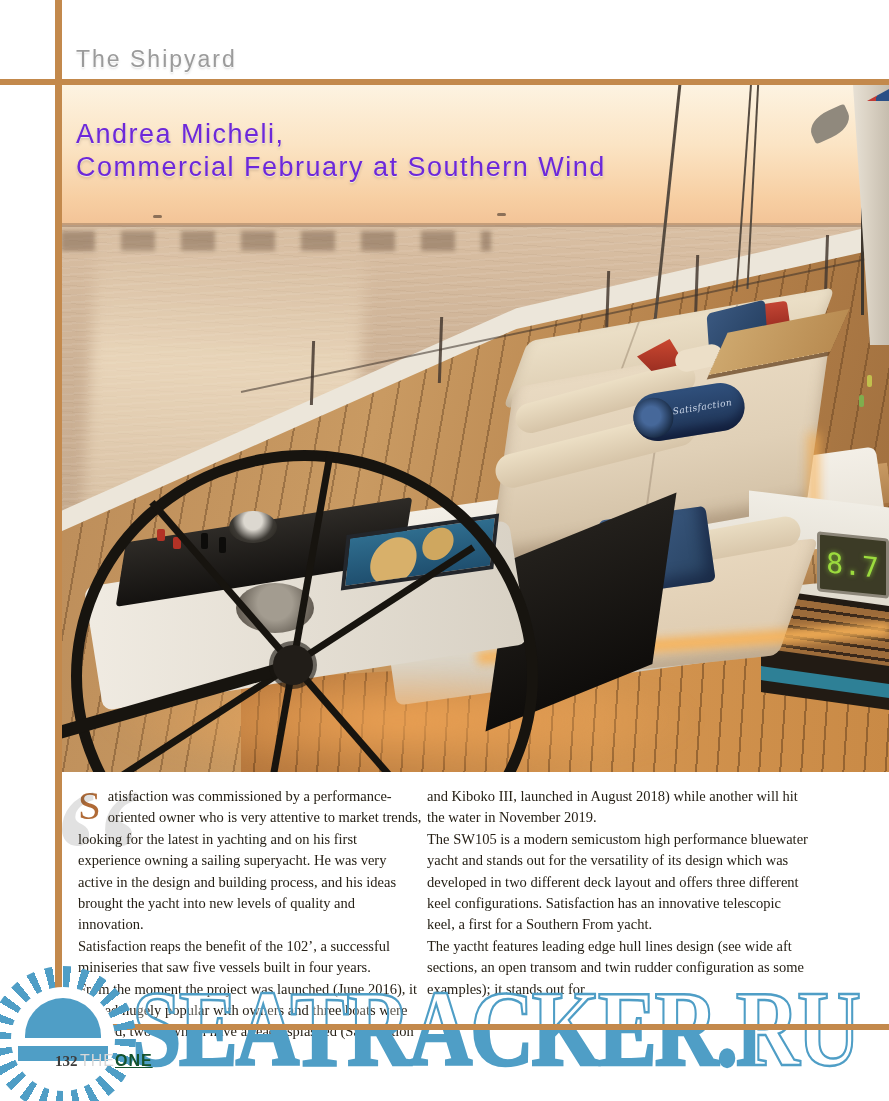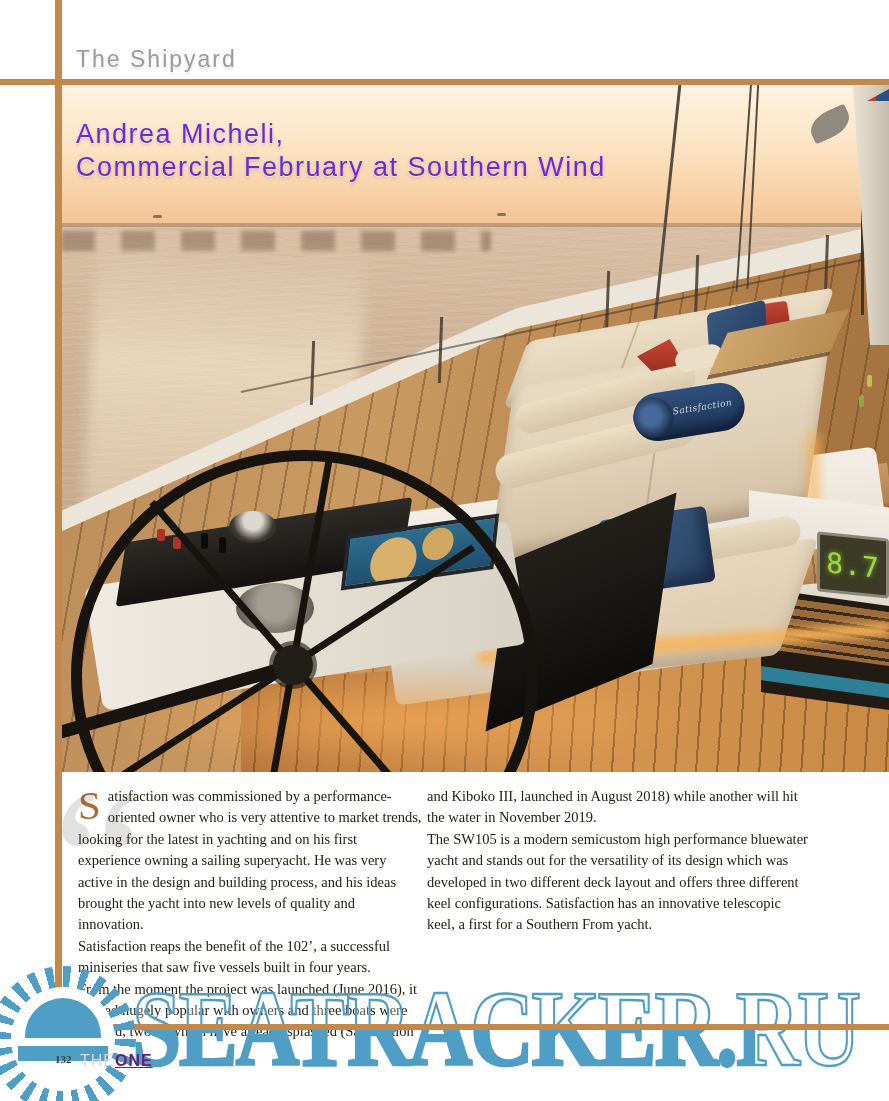--- a/index.html
+++ b/index.html
@@ -173,24 +173,24 @@
   .col{position:absolute;top:14px;font-family:"Liberation Serif",serif;font-size:14.5px;
        line-height:21.4px;color:#262016;z-index:12;}
   .col p{margin:0;}
   .col-left{left:78px;width:344px;}
   .col-right{left:427px;width:384px;}
   .drop-cap{float:left;font-size:41px;line-height:33px;color:#b06a36;margin:3px 7px 0 0;
        font-family:"Liberation Serif",serif;}
 
   
   .page-number{position:absolute;left:55px;top:1053px;font-family:"Liberation Serif",serif;
-       font-size:11px;font-weight:700;color:#3c3c3c;z-index:55;}
+       font-size:15px;font-weight:700;color:#3c3c3c;z-index:55;}
   .mag-logo{position:absolute;left:80px;top:1052px;font-size:16px;letter-spacing:1px;z-index:55;}
   .mag-logo .the{color:#d9d9d9;font-weight:400;}
-  .mag-logo .one{color:#701a75;font-weight:700;text-decoration:underline;}
+  .mag-logo .one{color:#14532d;font-weight:700;text-decoration:underline;}
 
   
   .wm-text{position:absolute;left:132px;top:975px;width:760px;height:130px;
        font-family:"Liberation Serif",serif;font-weight:700;font-size:108px;line-height:108px;
        letter-spacing:-3px;white-space:nowrap;pointer-events:none;}
   .wm-outline{z-index:43;color:rgba(255,255,255,.25);-webkit-text-stroke:2.5px #4f9ec6;
        transform:scaleX(.82);transform-origin:left top;}
   .wm-solid{z-index:45;color:#4f9ec6;clip-path:inset(55px 0 0 0);
        transform:scaleX(.82);transform-origin:left top;}
   .sun-logo{position:absolute;left:-10px;top:966px;width:146px;height:146px;z-index:52;}
@@ -301,20 +301,21 @@
   <div class="quote-mark">“</div>
   <div class="article" style="background:none;">
     <div class="col col-left">
       <p><span class="drop-cap">S</span><span>atisfaction was commissioned by a performance-oriented owner who is very attentive to market trends, looking for the latest in yachting and on his first experience owning a sailing superyacht. He was very active in the design and building process, and his ideas brought the yacht into new levels of quality and innovation.</span></p>
       <p>Satisfaction reaps the benefit of the 102’, a successful miniseries that saw five vessels built in four years.</p>
       <p>From the moment the project was launched (June 2016), it proved hugely popular with owners and three boats were ordered, two of which have already splashed (Satisfaction</p>
     </div>
     <div class="col col-right">
       <p>and Kiboko III, launched in August 2018) while another will hit the water in November 2019.</p>
       <p>The SW105 is a modern semicustom high performance bluewater yacht and stands out for the versatility of its design which was developed in two different deck layout and offers three different keel configurations. Satisfaction has an innovative telescopic keel, a first for a Southern From yacht.</p>
+      <p>The yactht features leading edge hull lines design (see wide aft sections, an open transom and twin rudder configuration as some examples); it stands out for</p>
     </div>
   </div>
 
   <div class="wm-text wm-outline">SEATRACKER.RU</div>
   <div class="hbar-bottom"></div>
   <div class="wm-text wm-solid">SEATRACKER.RU</div>
 
   <div class="sun-logo">
     <div class="sun-rays"></div>
     <div class="sun-ring"></div>

